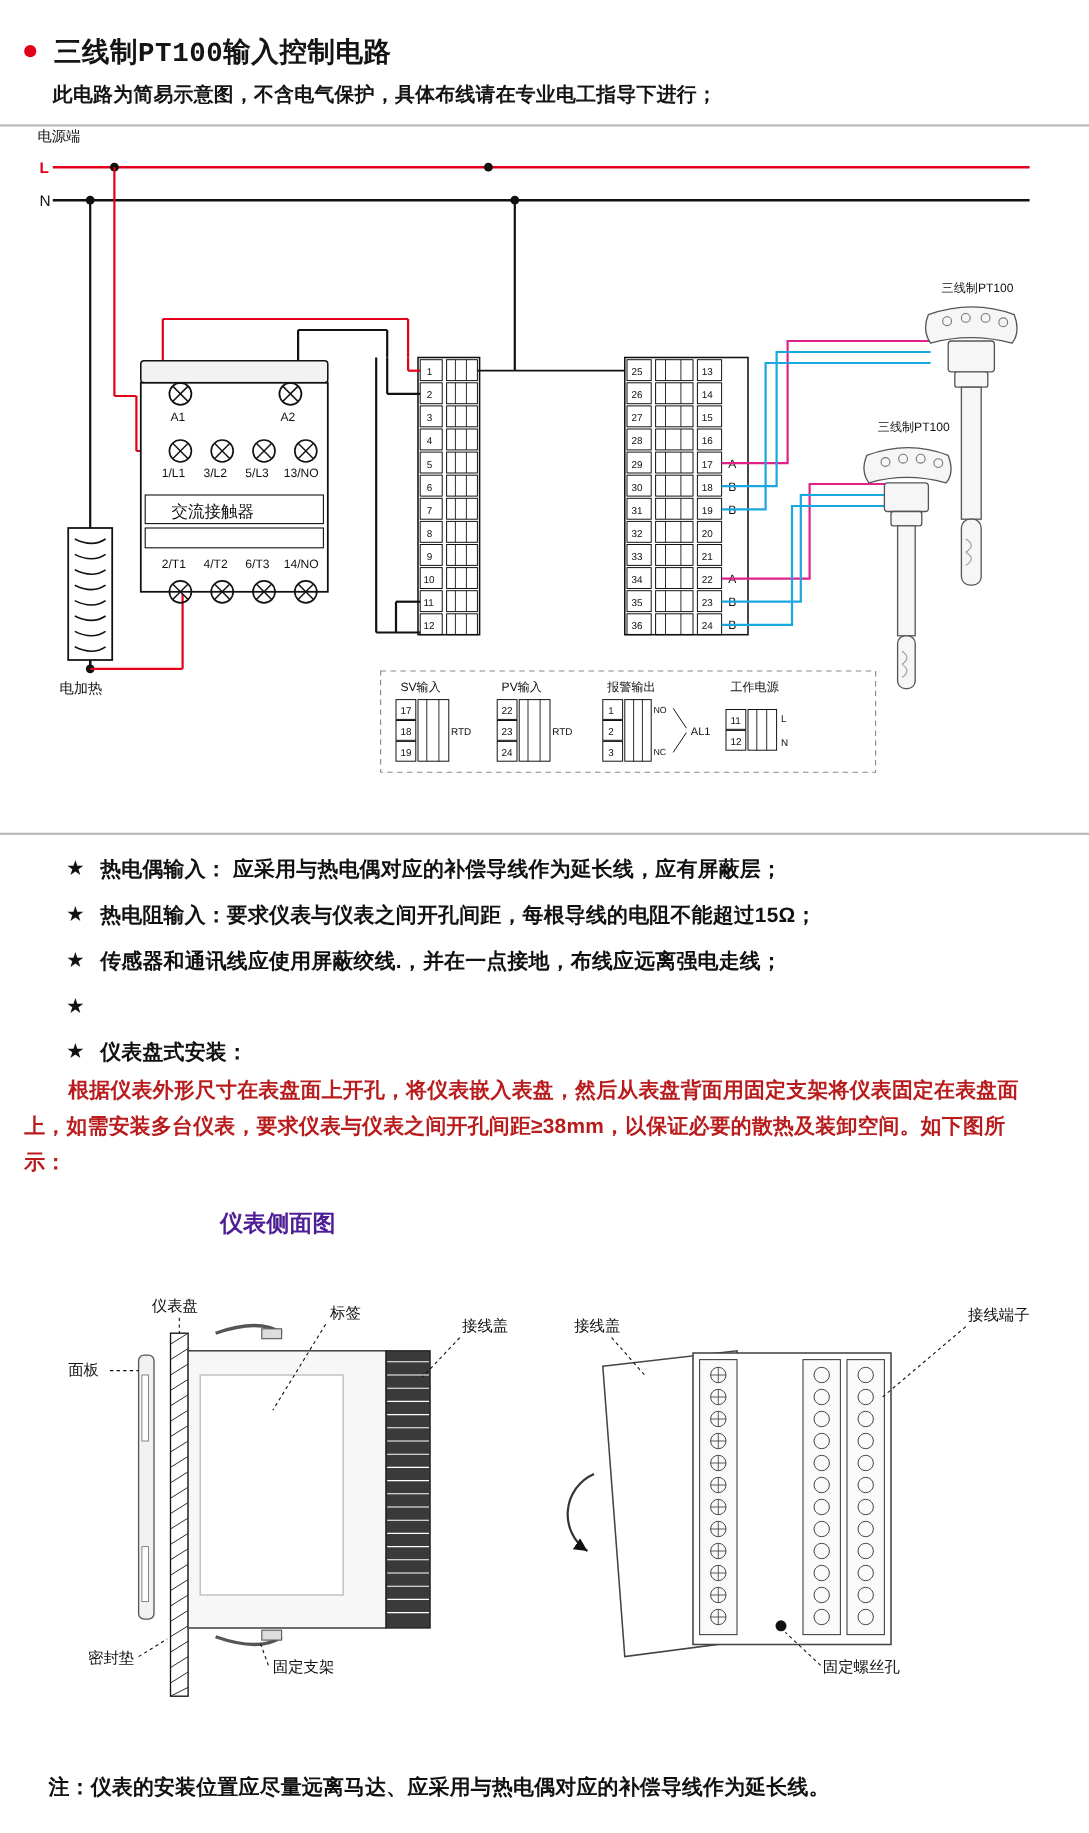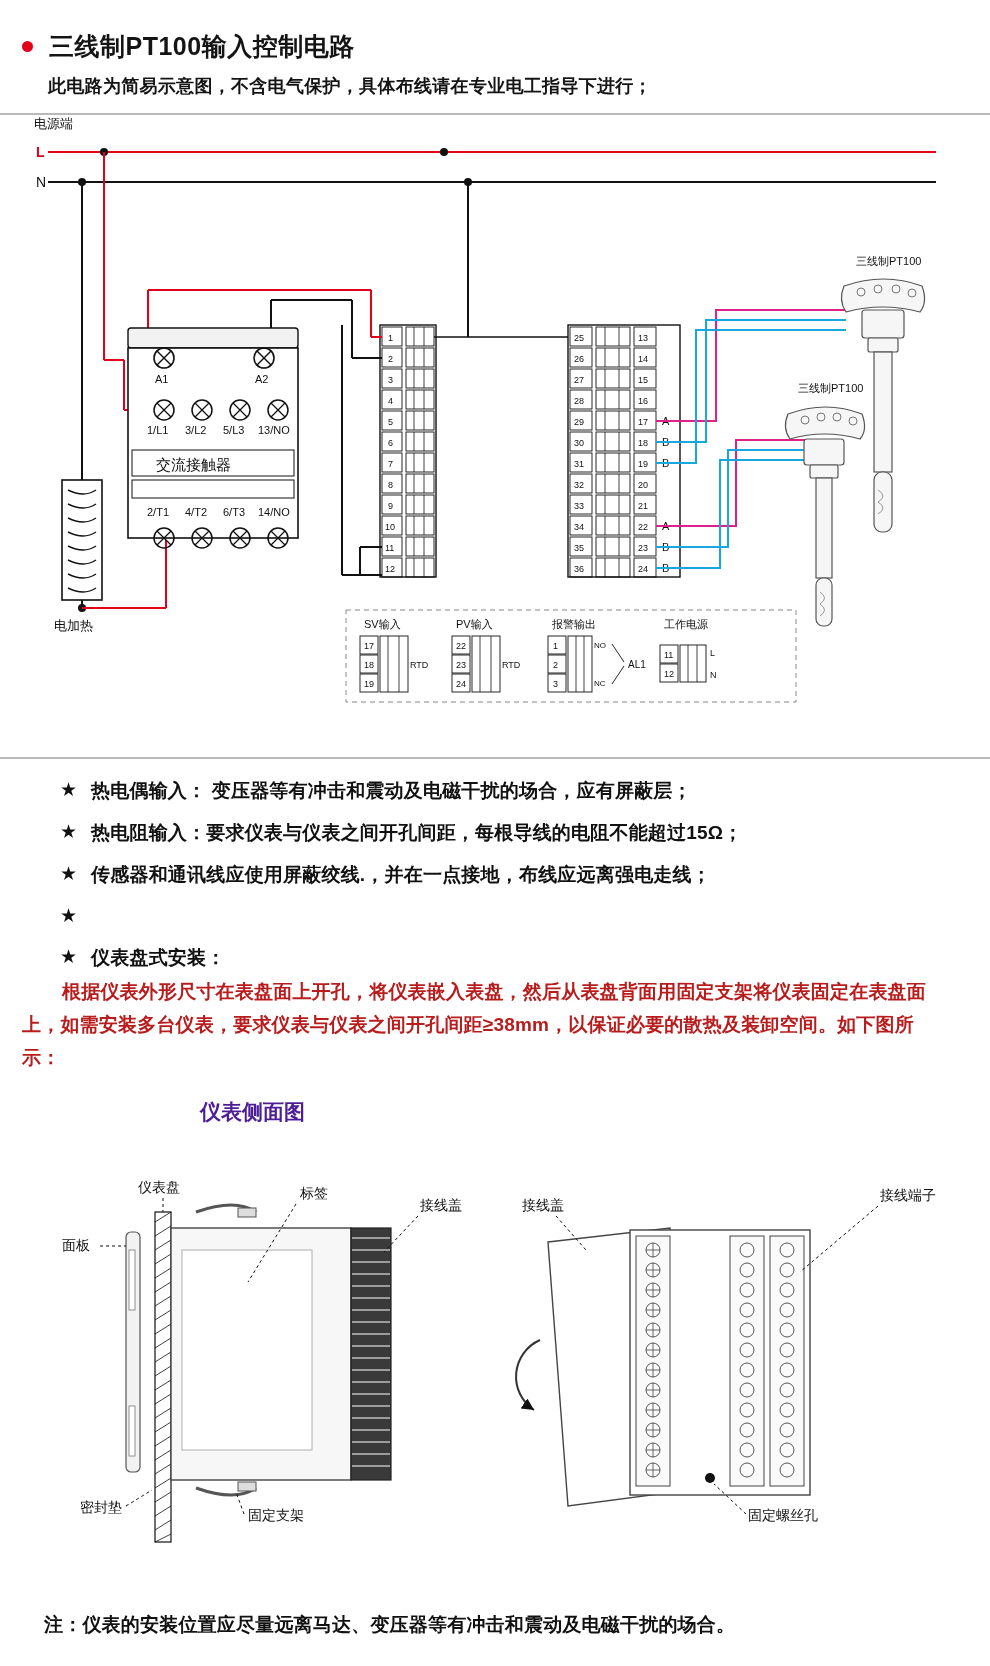--- a/index.html
+++ b/index.html
@@ -6,21 +6,21 @@
   body{
     width:990px;
     background:#ffffff;
     font-family:"Liberation Sans","DejaVu Sans",sans-serif;
     color:#1a1a1a;
     -webkit-font-smoothing:antialiased;
   }
   .page{position:relative;width:990px;height:1666px;overflow:hidden;}
 
   
-  .title-row{position:absolute;left:22px;top:30px;display:flex;align-items:center;}
+  .title-row{position:absolute;left:22px;top:30px;display:flex;align-items:center;font-family:Liberation Mono, monospace;}
   .red-dot{width:11px;height:11px;border-radius:50%;background:#e2001a;margin-right:16px;}
   .title{font-size:25px;font-weight:bold;letter-spacing:0.5px;color:#141414;}
   .subtitle{position:absolute;left:48px;top:74px;font-size:18px;font-weight:bold;color:#141414;letter-spacing:0.3px;}
 
   
   .hr{position:absolute;left:0;width:990px;border-top:2px solid #b9b9b9;}
 
   
   svg{display:block;}
   .diag{position:absolute;left:16px;top:110px;}
@@ -472,21 +472,21 @@
       <line x1="681" y1="535" x2="681" y2="572" stroke="#111" stroke-width="0.8"></line>
       <text x="694" y="546" font-size="9">L</text>
       <text x="694" y="568" font-size="9">N</text>
     </g>
   </svg>
   </div>
 
   <div class="notes">
     <div class="note">
       <span class="star">★</span>
-      <span class="note-text">热电偶输入： 变压器等有冲击和震动及电磁干扰的场合，应有屏蔽层；</span>
+      <span class="note-text">热电偶输入： 应采用与热电偶对应的补偿导线作为延长线，应有屏蔽层；</span>
     </div>
     <div class="note">
       <span class="star">★</span>
       <span class="note-text">热电阻输入：要求仪表与仪表之间开孔间距，每根导线的电阻不能超过15Ω；</span>
     </div>
     <div class="note">
       <span class="star">★</span>
       <span class="note-text">传感器和通讯线应使用屏蔽绞线.，并在一点接地，布线应远离强电走线；</span>
     </div>
     <div class="note">
@@ -673,15 +673,15 @@
     <line x1="556" y1="46" x2="586" y2="80" stroke="#111" stroke-width="1" stroke-dasharray="3,3"></line>
 
     <text x="880" y="30" class="cn" font-size="14" fill="#111">接线端子</text>
     <path d="M878,36 L800,102" stroke="#111" stroke-width="1" stroke-dasharray="3,3" fill="none"></path>
 
     <text x="748" y="350" class="cn" font-size="14" fill="#111">固定螺丝孔</text>
     <line x1="746" y1="344" x2="714" y2="314" stroke="#111" stroke-width="1" stroke-dasharray="3,3"></line>
   </svg>
   </div>
 
-  <div class="footer">注：仪表的安装位置应尽量远离马达、变压器等有冲击和震动及电磁干扰的场合。</div>
+  <div class="footer">注：仪表的安装位置应尽量远离马达、应采用与热电偶对应的补偿导线作为延长线。</div>
 
 </div>
 
 </body></html>

